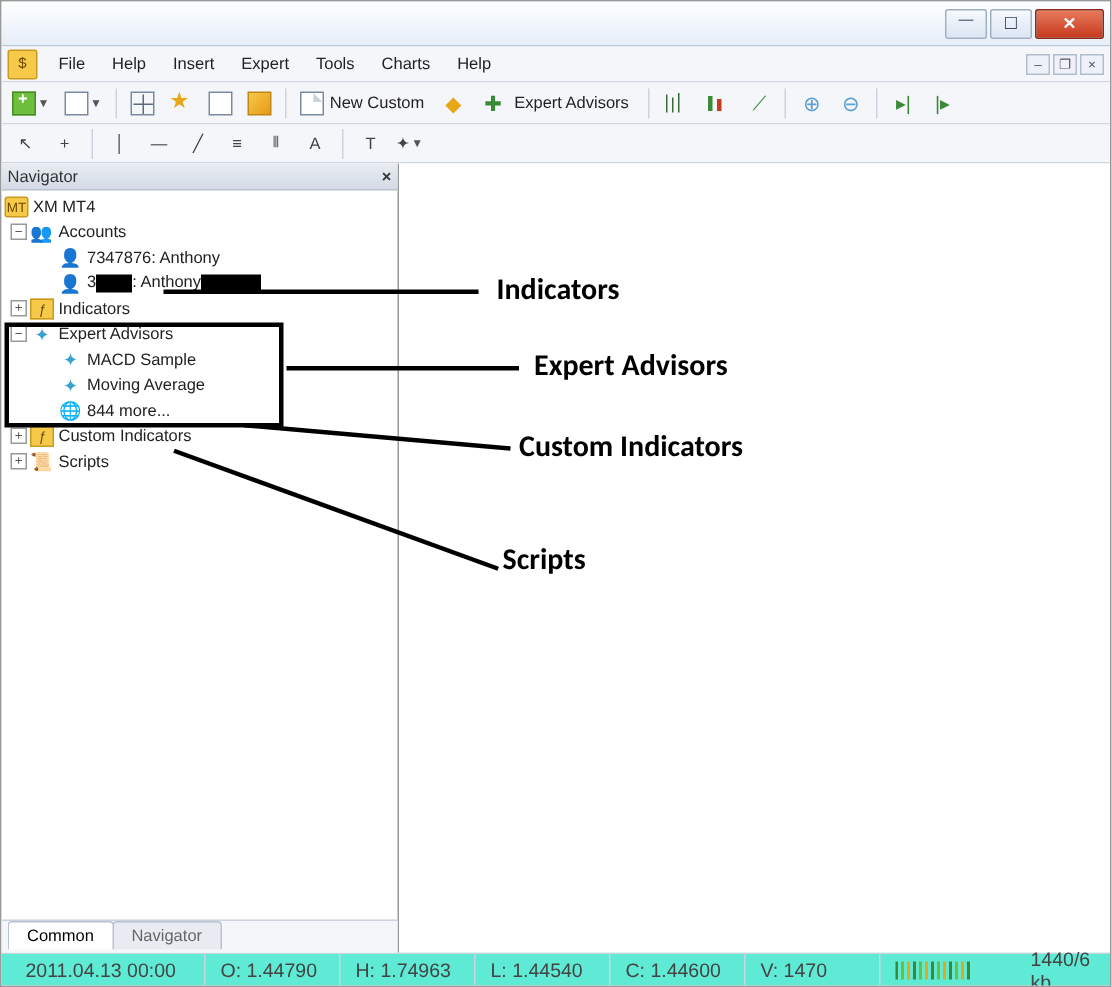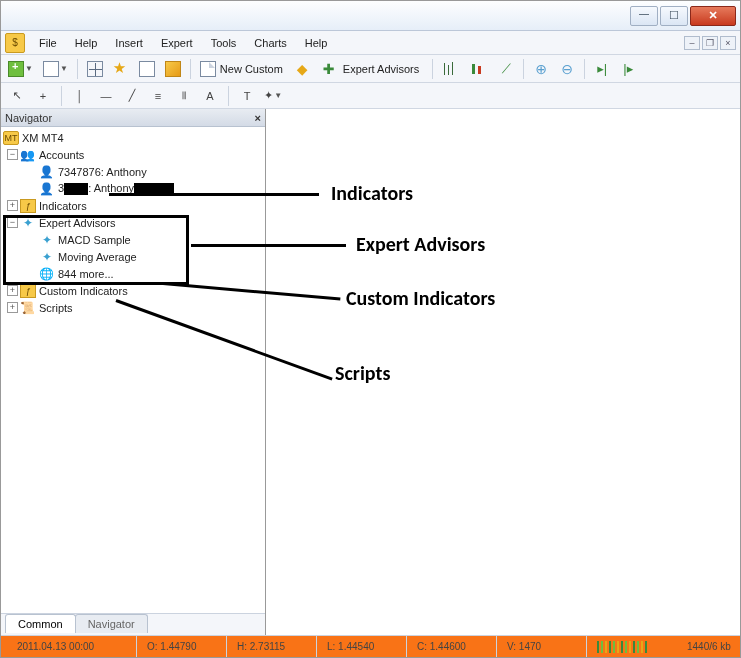--- a/index.html
+++ b/index.html
@@ -58,21 +58,21 @@
 .ti-scroll{ color:#d4a017;}
 .tree-label{ color:#222;}
 .redact { display:inline-block; width:40px; height:12px; background:#000; vertical-align:middle;}
 .highlight-box{ position:absolute; border:3px solid #000; pointer-events:none;}
 .ann-line{ position:absolute; height:3px; background:#000; transform-origin:left center;}
 .ann-text{ position:absolute; font-size:20px; font-weight:bold; color:#000; font-family:Calibri,sans-serif;}
 .nav-tabs{ height:22px; border-top:1px solid #cbd3df; display:flex; align-items:flex-start; padding-left:4px; background:#f4f6fa;margin-top:44px;}
 .nav-tab{ padding:3px 12px; border:1px solid #b8c2d0; border-bottom:none; background:#fff; font-size:11px; margin-right:-1px; border-radius:3px 3px 0 0;}
 .nav-tab:not(.active){ background:#e8ecf2; color:#666;}
 .content{ flex:1; background:#fff;}
-.status{ height:22px; background:#f97316; border-top:1px solid #cbd3df; display:flex; align-items:flex-start; font-size:10px; color:#444; padding-left:6px;}
+.status{ height:22px; background:#5eead4; border-top:1px solid #cbd3df; display:flex; align-items:flex-start; font-size:13px; color:#444; padding-left:6px;}
 .status-seg{ border-right:1px solid #cbd3df; padding:0 10px; height:100%; display:flex; align-items:center; min-width:90px;}
 .status-meter{ width:50px; height:12px; background:repeating-linear-gradient(90deg,#3a8a3a 0 2px,transparent 2px 4px,#6fbf3f 4px 6px,transparent 6px 8px,#e6a817 8px 10px,transparent 10px 12px);}
 .drop-arrow{font-size:8px;color:#555;margin-left:1px;}
 </style>
 </head>
 <body>
 
 <div class="titlebar">
   <div class="win-btn win-min"></div>
   <div class="win-btn win-max"></div>
@@ -251,21 +251,21 @@
       <div class="nav-tab active">Common</div>
       <div class="nav-tab">Navigator</div>
     </div>
   </div>
   <div class="content"></div>
 </div>
 
 <div class="status">
   <div class="status-seg" style="min-width:130px">2011.04.13 00:00</div>
   <div class="status-seg">O: 1.44790</div>
-  <div class="status-seg">H: 2.73115</div>
+  <div class="status-seg">H: 1.74963</div>
   <div class="status-seg">L: 1.44540</div>
   <div class="status-seg">C: 1.44600</div>
   <div class="status-seg">V: 1470</div>
   <div class="status-seg" style="border:none;margin-left:auto">
     <span class="status-meter"></span>
   </div>
   <div class="status-seg" style="border:none;min-width:70px">1440/6 kb</div>
 </div>
 
 <div class="ann-line" style="left:108px; top:192px; width:210px;"></div>

